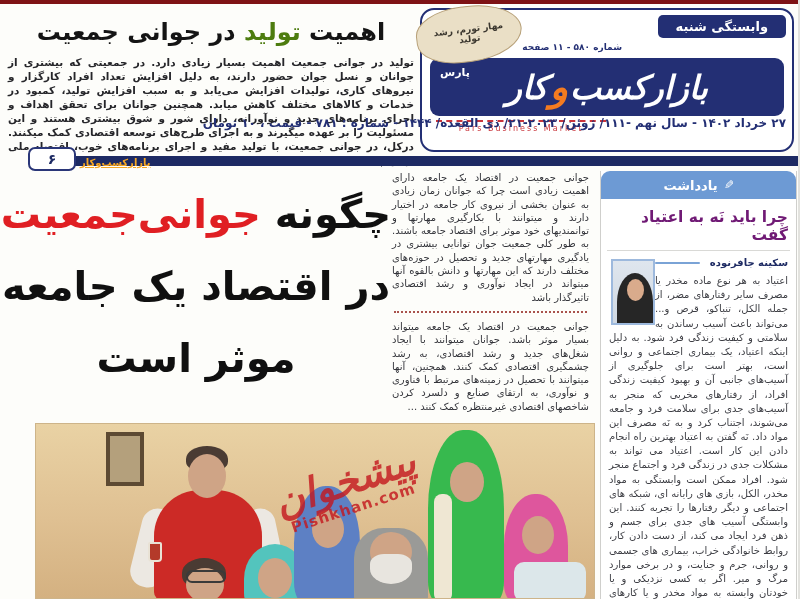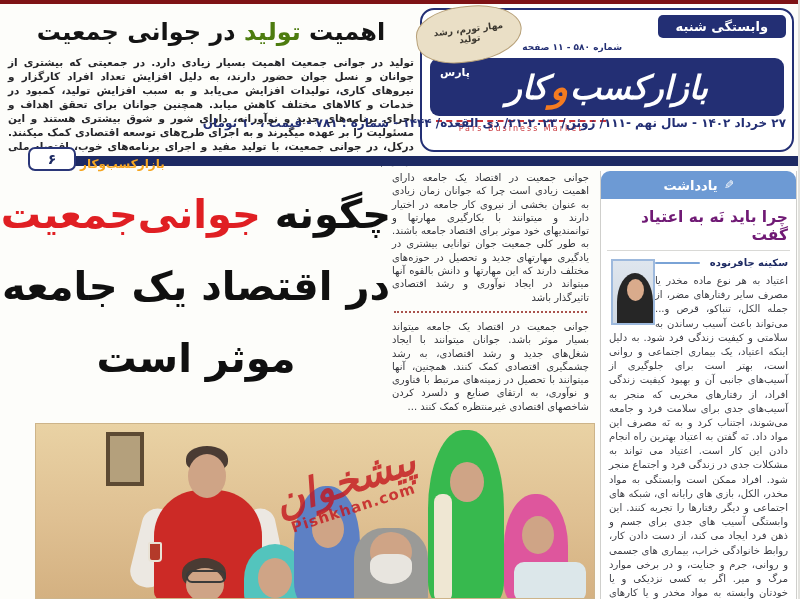--- a/index.html
+++ b/index.html
@@ -38,22 +38,22 @@
                            direction:rtl; margin-top:8px; }
   .ta-title .hl { color:#4d7c0f; }
   .top-article .ta-body { margin-top:10px; font-size:10.5px; font-weight:bold; color:#26262a;
                           line-height:1.33; text-align:justify; direction:rtl; }
 
   
   .navy-rule { position:absolute; left:30px; top:156px; width:770px; height:10px; background:#1d2a63; }
   .pagenum-box { position:absolute; left:28px; top:147px; width:48px; height:24px; background:#fff;
                  border:2px solid #2a3678; border-radius:7px; display:flex; align-items:center;
                  justify-content:center; color:#1d2a63; font-size:14px; font-weight:bold; z-index:2; }
-  .strip-label { position:absolute; left:80px; top:157px; color:#f5a623; font-size:12px;
-                 font-weight:bold; z-index:2; direction:rtl; }
+  .strip-label { position:absolute; left:80px; top:157px; color:#f5a623; font-size:10px;
+                 font-weight:bold; z-index:2; direction:rtl;text-decoration:underline; }
 
   
   .lead-headline { position:absolute; left:0; top:178px; width:392px; text-align:center;
                    direction:rtl; font-weight:bold; color:#101010; }
   .lead-headline .hl-line { font-size:40px; line-height:1.8; white-space:nowrap; }
   .lead-headline .red { color:#e01f23; }
 
   
   .center-col { position:absolute; left:392px; top:171px; width:197px; height:250px; direction:rtl; }
   .center-col p { font-size:10px; color:#33343a; line-height:1.33; text-align:justify; }

